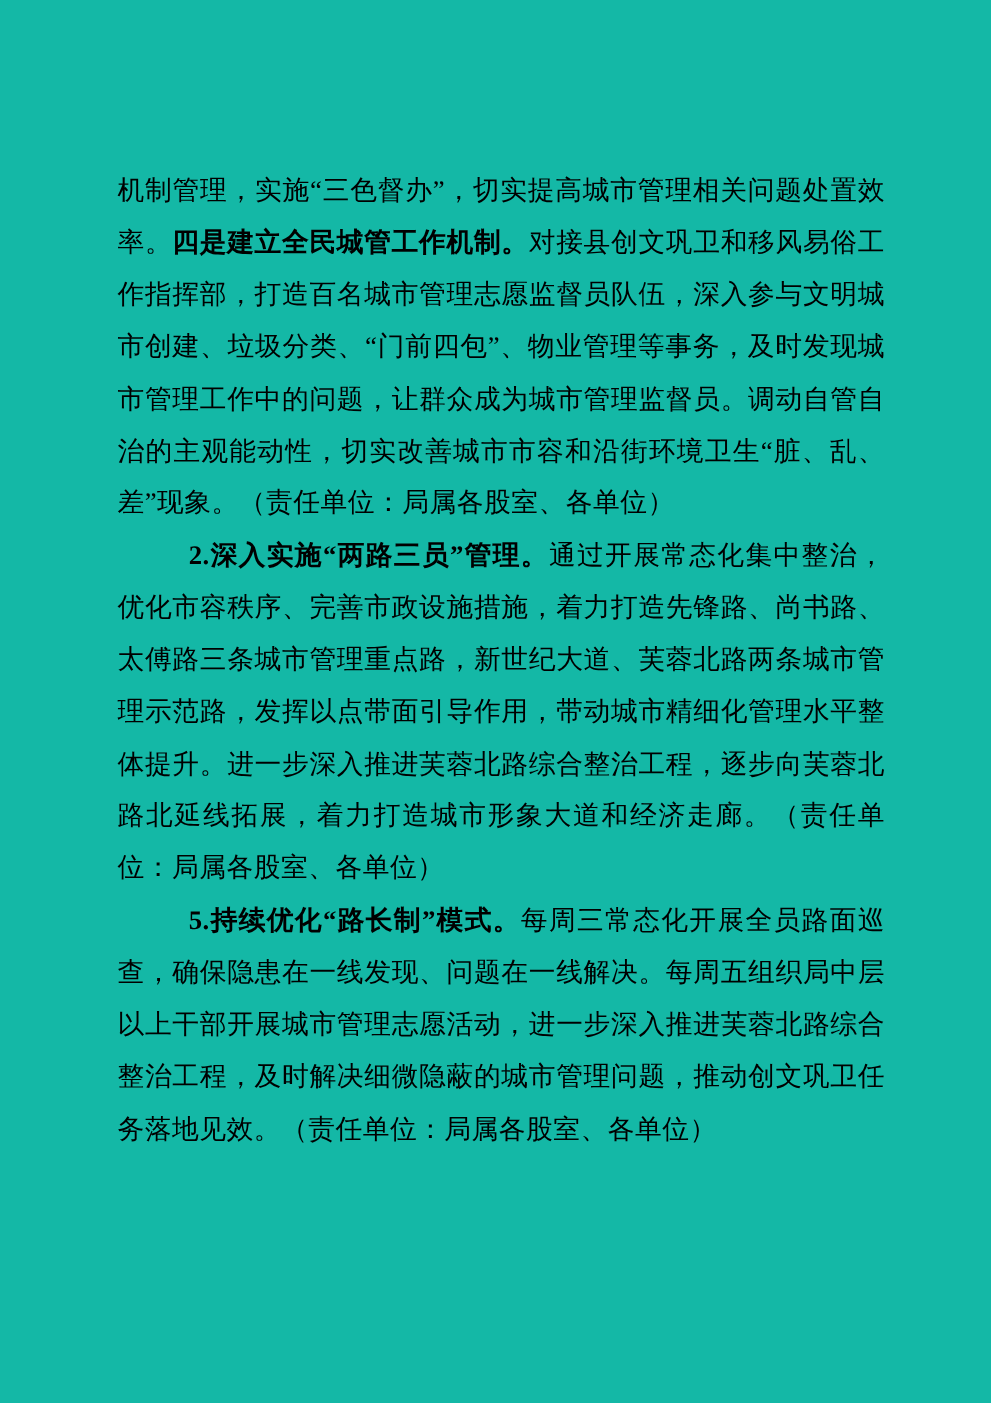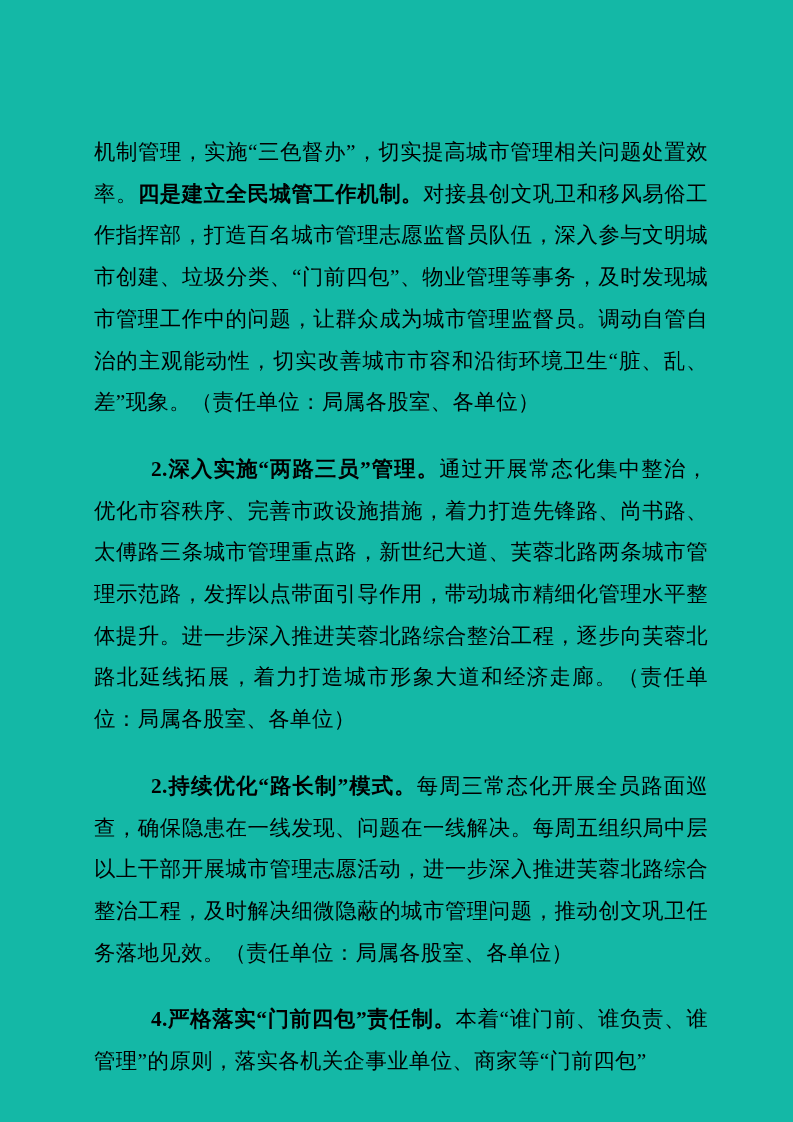--- a/index.html
+++ b/index.html
@@ -26,28 +26,26 @@
     font-family: "Liberation Serif", "DejaVu Serif", serif;
     font-size: 21.4px;
     line-height: 41.7px;
     letter-spacing: 0.4px;
     color: #000000;
     text-align: justify;
     text-justify: inter-ideograph;
   }
   .para.indent {
     text-indent: 57px;
-    margin-top: 25px;
   }
   .run { font-weight: normal; }
   .run.bold { font-weight: bold; }
 </style>
 </head>
 <body>
 
 <div class="page">
   <div class="doc-body">
       <p class="para"><span class="run">机制管理，实施“三色督办”，切实提高城市管理相关问题处置效率。</span><span class="run bold">四是建立全民城管工作机制。</span><span class="run">对接县创文巩卫和移风易俗工作指挥部，打造百名城市管理志愿监督员队伍，深入参与文明城市创建、垃圾分类、“门前四包”、物业管理等事务，及时发现城市管理工作中的问题，让群众成为城市管理监督员。调动自管自治的主观能动性，切实改善城市市容和沿街环境卫生“脏、乱、差”现象。（责任单位：局属各股室、各单位）</span></p>
       <p class="para indent"><span class="run bold">2.深入实施“两路三员”管理。</span><span class="run">通过开展常态化集中整治，优化市容秩序、完善市政设施措施，着力打造先锋路、尚书路、太傅路三条城市管理重点路，新世纪大道、芙蓉北路两条城市管理示范路，发挥以点带面引导作用，带动城市精细化管理水平整体提升。进一步深入推进芙蓉北路综合整治工程，逐步向芙蓉北路北延线拓展，着力打造城市形象大道和经济走廊。（责任单位：局属各股室、各单位）</span></p>
-      <p class="para indent"><span class="run bold">2.持续优化“路长制”模式。</span><span class="run">每周三常态化开展全员路面巡查，确保隐患在一线发现、问题在一线解决。每周五组织局中层以上干部开展城市管理志愿活动，进一步深入推进芙蓉北路综合整治工程，及时解决细微隐蔽的城市管理问题，推动创文巩卫任务落地见效。（责任单位：局属各股室、各单位）</span></p>
-      <p class="para indent"><span class="run bold">4.严格落实“门前四包”责任制。</span><span class="run">本着“谁门前、谁负责、谁管理”的原则，落实各机关企事业单位、商家等“门前四包”</span></p>
+      <p class="para indent"><span class="run bold">5.持续优化“路长制”模式。</span><span class="run">每周三常态化开展全员路面巡查，确保隐患在一线发现、问题在一线解决。每周五组织局中层以上干部开展城市管理志愿活动，进一步深入推进芙蓉北路综合整治工程，及时解决细微隐蔽的城市管理问题，推动创文巩卫任务落地见效。（责任单位：局属各股室、各单位）</span></p>
     </div>
 </div>
 
 </body></html>

